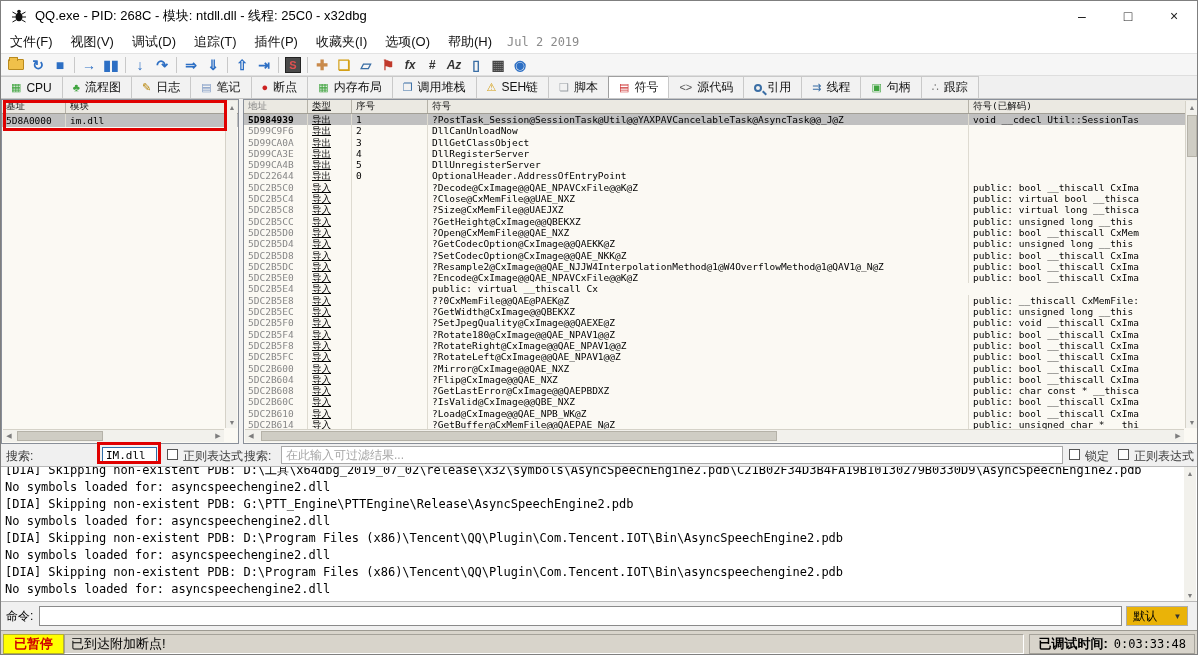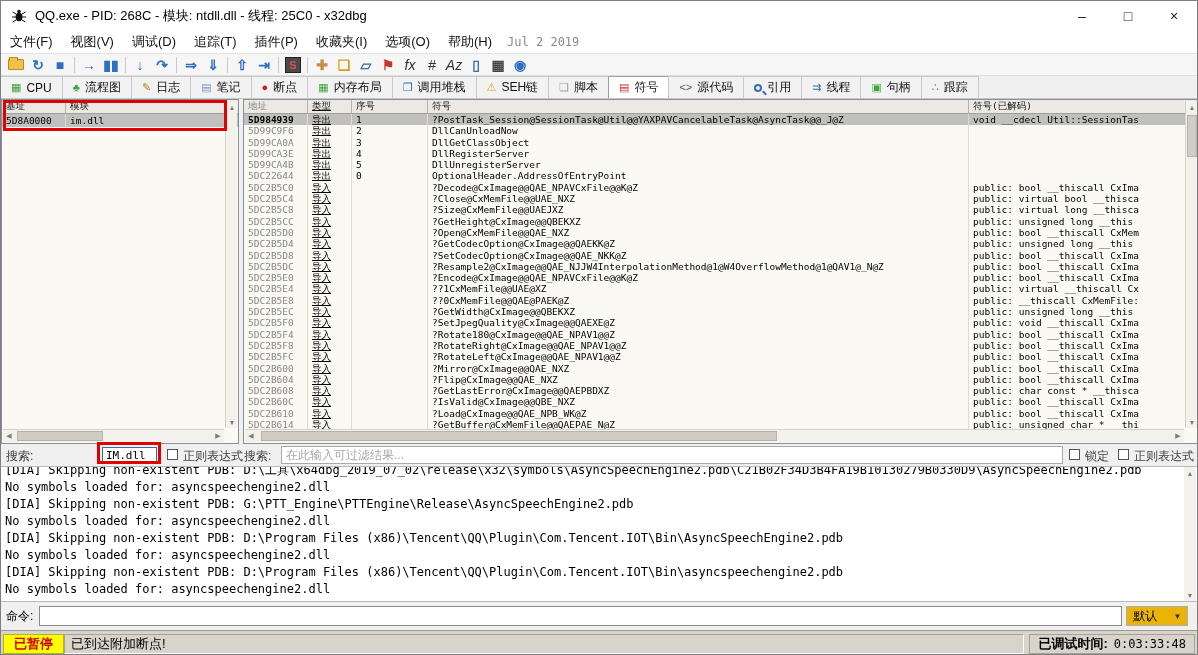--- a/index.html
+++ b/index.html
@@ -25,21 +25,21 @@
              border-top:1px solid #e3e3e3; border-bottom:1px solid #dedede;
              display:flex; align-items:center; padding-left:4px; }
   .tbtn { width:22px; height:20px; display:flex; align-items:center; justify-content:center;
           font-size:14px; font-weight:bold; }
   .tsep { width:1px; height:16px; background:#c9c9c9; margin:0 3px; }
   .icon-folder { width:16px; height:11px; background:#f0c04a; border:1px solid #b98a1e; border-radius:1px; position:relative; }
   .icon-folder::before { content:""; position:absolute; left:0; top:-3px; width:7px; height:3px;
                          background:#f0c04a; border:1px solid #b98a1e; border-bottom:none; border-radius:1px 1px 0 0; }
   .icon-sbox { width:16px; height:16px; background:#4a4a4a; color:#e05050; font-size:11px; font-weight:bold;
                display:flex; align-items:center; justify-content:center; border:1px solid #222; }
-  .txt-glyph { font-size:14px; font-style:italic; font-weight:normal; }
+  .txt-glyph { font-size:12px; font-style:italic; font-weight:bold; }
 
   
   #tabbar { position:absolute; left:0; top:75px; width:100%; height:23px; background:#f0f0f0;
             border-bottom:1px solid #c6c6c6; display:flex; align-items:stretch; font-size:12px; }
   .tab { display:flex; align-items:center; gap:5px; padding:0 10px; border:1px solid #c9c9c9;
          border-bottom:none; background:#f2f2f2; color:#111; margin-left:-1px; }
   .tab.active { background:#fff; border-color:#9f9f9f; }
   .tab-icon { font-size:11px; line-height:1; }
   .icon-mag { width:8px; height:8px; border:2px solid #3a6ea5; border-radius:50%; position:relative; display:inline-block; }
   .icon-mag::after { content:""; position:absolute; left:6px; top:6px; width:5px; height:2px;
@@ -336,21 +336,21 @@
         <div class="srow"><div class="c-addr">5DC22644</div><div class="c-type">导出</div><div class="c-ord">0</div><div class="c-sym">OptionalHeader.AddressOfEntryPoint</div><div class="c-dec"></div></div>
         <div class="srow"><div class="c-addr">5DC2B5C0</div><div class="c-type">导入</div><div class="c-ord"></div><div class="c-sym">?Decode@CxImage@@QAE_NPAVCxFile@@K@Z</div><div class="c-dec">public: bool __thiscall CxIma</div></div>
         <div class="srow"><div class="c-addr">5DC2B5C4</div><div class="c-type">导入</div><div class="c-ord"></div><div class="c-sym">?Close@CxMemFile@@UAE_NXZ</div><div class="c-dec">public: virtual bool __thisca</div></div>
         <div class="srow"><div class="c-addr">5DC2B5C8</div><div class="c-type">导入</div><div class="c-ord"></div><div class="c-sym">?Size@CxMemFile@@UAEJXZ</div><div class="c-dec">public: virtual long __thisca</div></div>
         <div class="srow"><div class="c-addr">5DC2B5CC</div><div class="c-type">导入</div><div class="c-ord"></div><div class="c-sym">?GetHeight@CxImage@@QBEKXZ</div><div class="c-dec">public: unsigned long __this</div></div>
         <div class="srow"><div class="c-addr">5DC2B5D0</div><div class="c-type">导入</div><div class="c-ord"></div><div class="c-sym">?Open@CxMemFile@@QAE_NXZ</div><div class="c-dec">public: bool __thiscall CxMem</div></div>
         <div class="srow"><div class="c-addr">5DC2B5D4</div><div class="c-type">导入</div><div class="c-ord"></div><div class="c-sym">?GetCodecOption@CxImage@@QAEKK@Z</div><div class="c-dec">public: unsigned long __this</div></div>
         <div class="srow"><div class="c-addr">5DC2B5D8</div><div class="c-type">导入</div><div class="c-ord"></div><div class="c-sym">?SetCodecOption@CxImage@@QAE_NKK@Z</div><div class="c-dec">public: bool __thiscall CxIma</div></div>
         <div class="srow"><div class="c-addr">5DC2B5DC</div><div class="c-type">导入</div><div class="c-ord"></div><div class="c-sym">?Resample2@CxImage@@QAE_NJJW4InterpolationMethod@1@W4OverflowMethod@1@QAV1@_N@Z</div><div class="c-dec">public: bool __thiscall CxIma</div></div>
         <div class="srow"><div class="c-addr">5DC2B5E0</div><div class="c-type">导入</div><div class="c-ord"></div><div class="c-sym">?Encode@CxImage@@QAE_NPAVCxFile@@K@Z</div><div class="c-dec">public: bool __thiscall CxIma</div></div>
-        <div class="srow"><div class="c-addr">5DC2B5E4</div><div class="c-type">导入</div><div class="c-ord"></div><div class="c-sym">??1CxMemFile@@UAE@XZ</div><div class="c-dec">public: virtual __thiscall Cx</div></div>
+        <div class="srow"><div class="c-addr">5DC2B5E4</div><div class="c-type">导入</div><div class="c-ord"></div><div class="c-dec">public: virtual __thiscall Cx</div></div>
         <div class="srow"><div class="c-addr">5DC2B5E8</div><div class="c-type">导入</div><div class="c-ord"></div><div class="c-sym">??0CxMemFile@@QAE@PAEK@Z</div><div class="c-dec">public: __thiscall CxMemFile:</div></div>
         <div class="srow"><div class="c-addr">5DC2B5EC</div><div class="c-type">导入</div><div class="c-ord"></div><div class="c-sym">?GetWidth@CxImage@@QBEKXZ</div><div class="c-dec">public: unsigned long __this</div></div>
         <div class="srow"><div class="c-addr">5DC2B5F0</div><div class="c-type">导入</div><div class="c-ord"></div><div class="c-sym">?SetJpegQuality@CxImage@@QAEXE@Z</div><div class="c-dec">public: void __thiscall CxIma</div></div>
         <div class="srow"><div class="c-addr">5DC2B5F4</div><div class="c-type">导入</div><div class="c-ord"></div><div class="c-sym">?Rotate180@CxImage@@QAE_NPAV1@@Z</div><div class="c-dec">public: bool __thiscall CxIma</div></div>
         <div class="srow"><div class="c-addr">5DC2B5F8</div><div class="c-type">导入</div><div class="c-ord"></div><div class="c-sym">?RotateRight@CxImage@@QAE_NPAV1@@Z</div><div class="c-dec">public: bool __thiscall CxIma</div></div>
         <div class="srow"><div class="c-addr">5DC2B5FC</div><div class="c-type">导入</div><div class="c-ord"></div><div class="c-sym">?RotateLeft@CxImage@@QAE_NPAV1@@Z</div><div class="c-dec">public: bool __thiscall CxIma</div></div>
         <div class="srow"><div class="c-addr">5DC2B600</div><div class="c-type">导入</div><div class="c-ord"></div><div class="c-sym">?Mirror@CxImage@@QAE_NXZ</div><div class="c-dec">public: bool __thiscall CxIma</div></div>
         <div class="srow"><div class="c-addr">5DC2B604</div><div class="c-type">导入</div><div class="c-ord"></div><div class="c-sym">?Flip@CxImage@@QAE_NXZ</div><div class="c-dec">public: bool __thiscall CxIma</div></div>
         <div class="srow"><div class="c-addr">5DC2B608</div><div class="c-type">导入</div><div class="c-ord"></div><div class="c-sym">?GetLastError@CxImage@@QAEPBDXZ</div><div class="c-dec">public: char const * __thisca</div></div>
         <div class="srow"><div class="c-addr">5DC2B60C</div><div class="c-type">导入</div><div class="c-ord"></div><div class="c-sym">?IsValid@CxImage@@QBE_NXZ</div><div class="c-dec">public: bool __thiscall CxIma</div></div>

